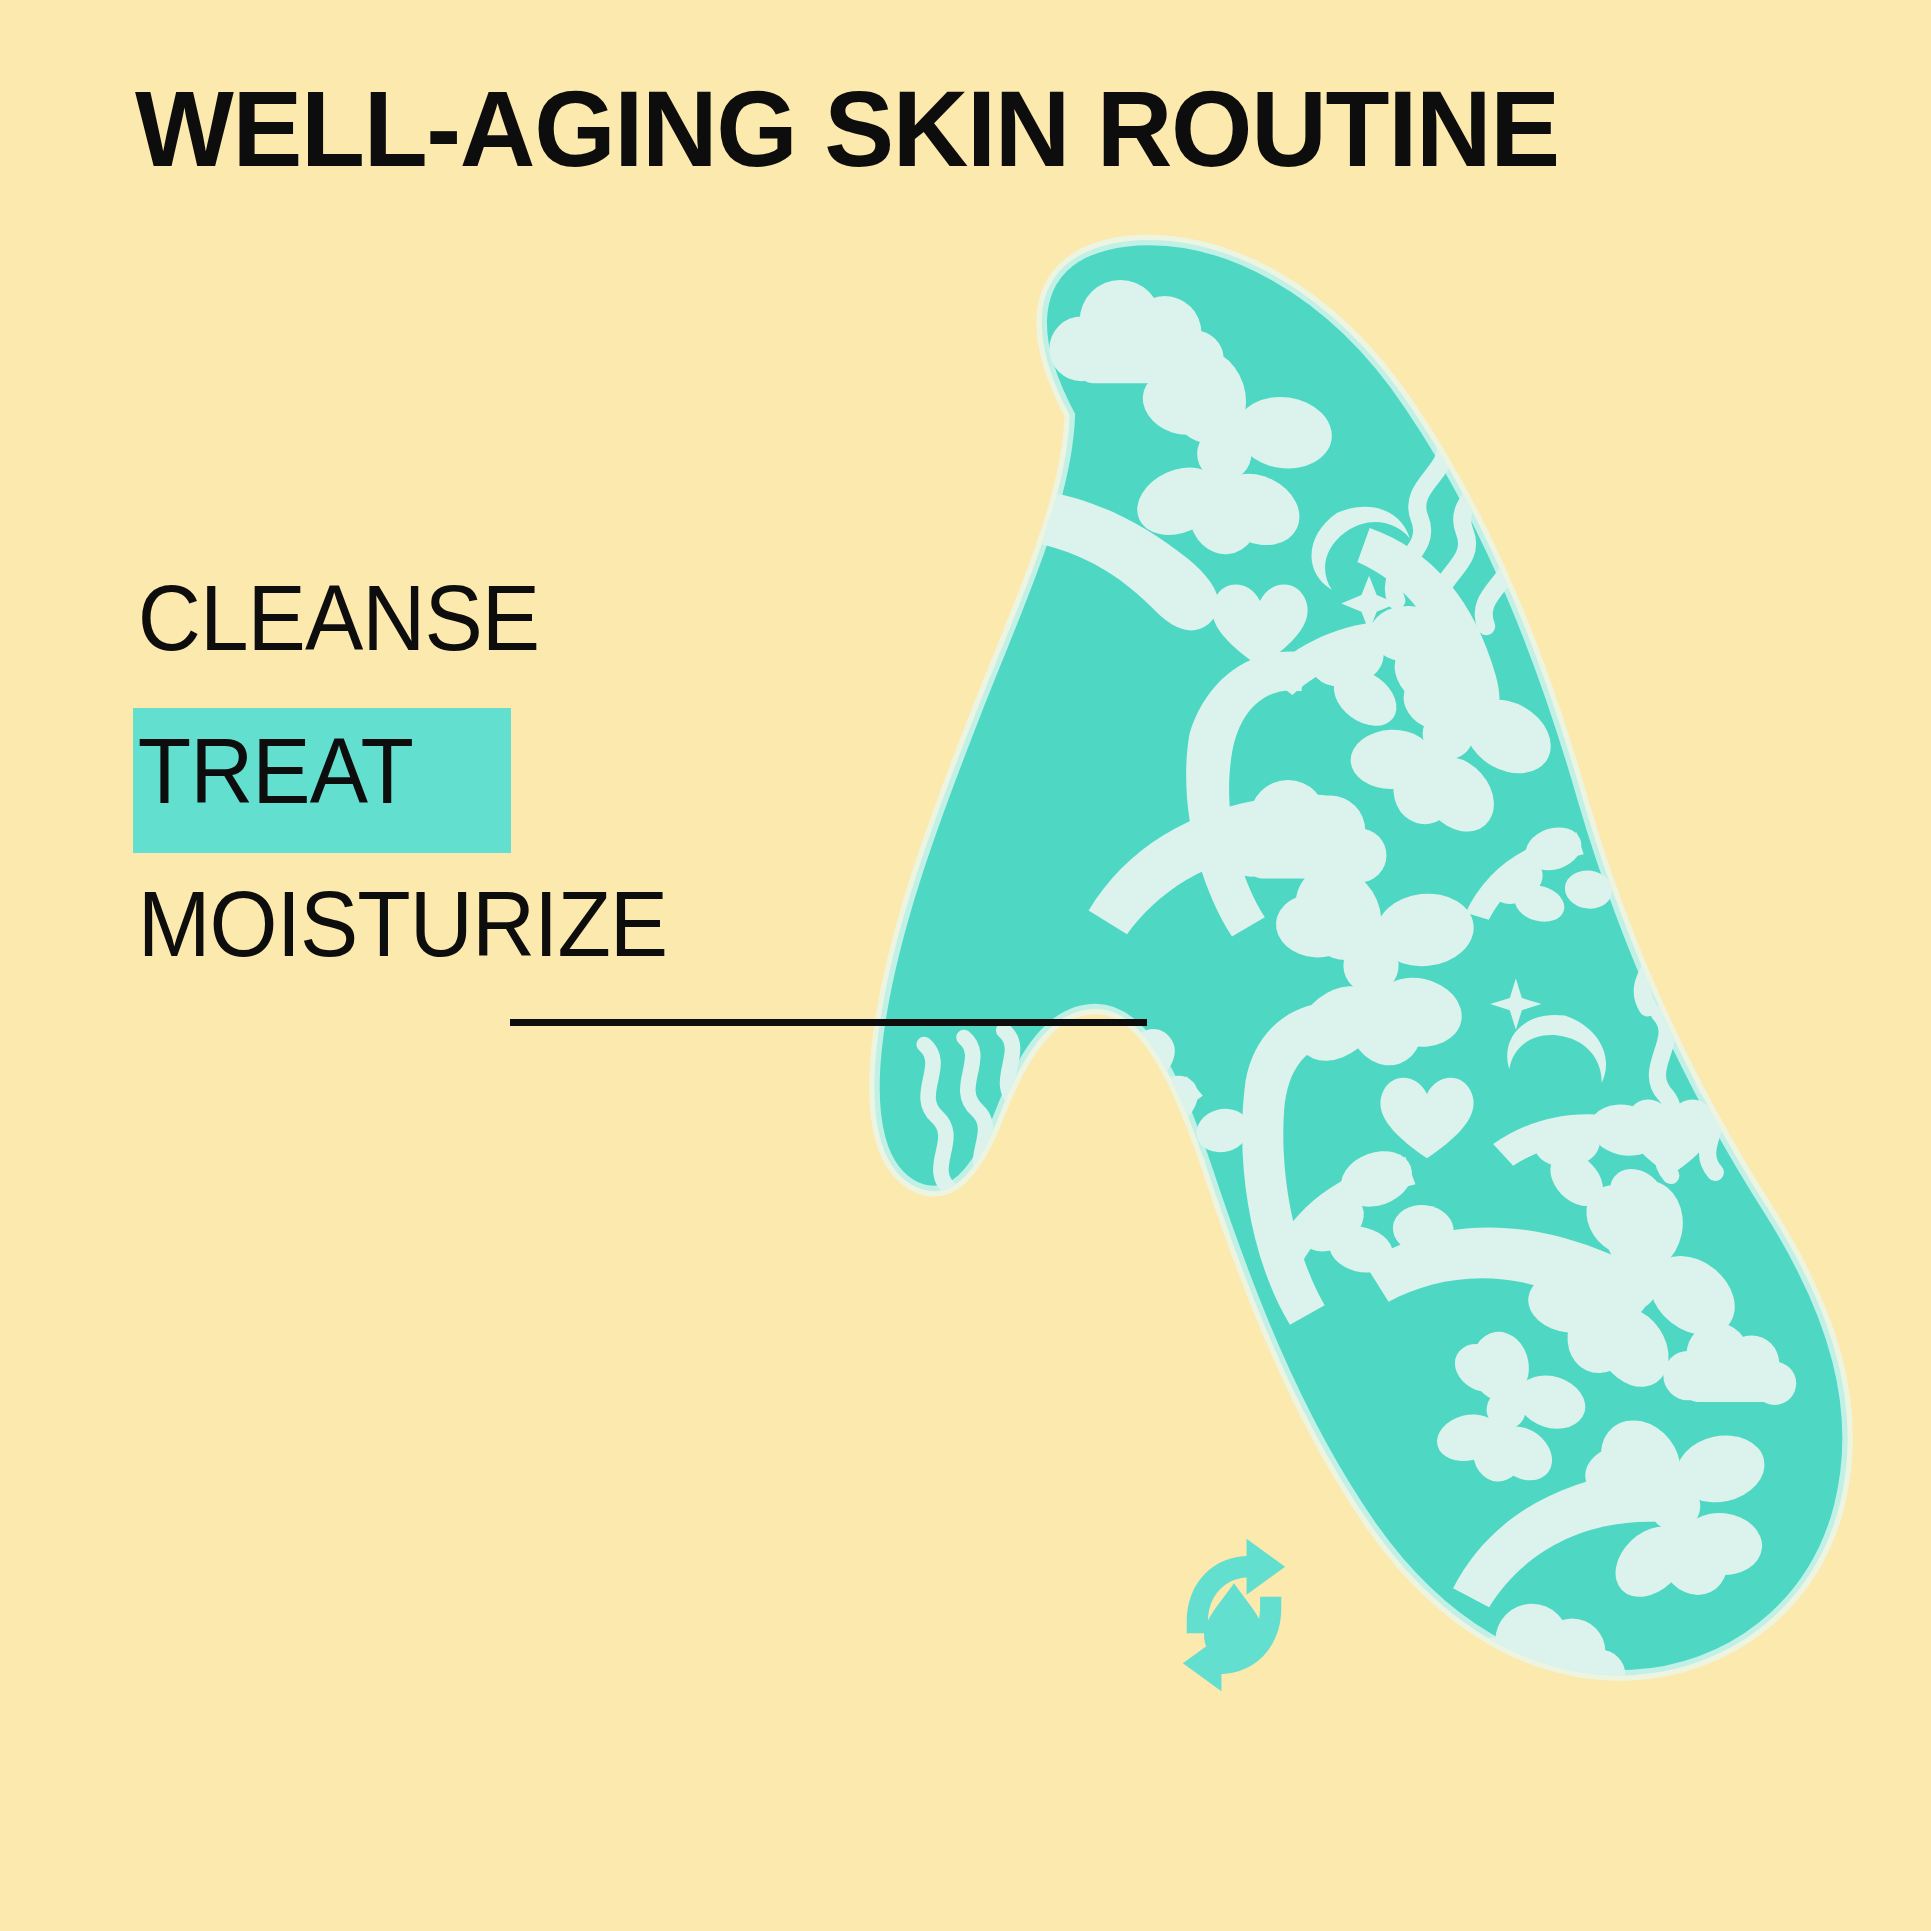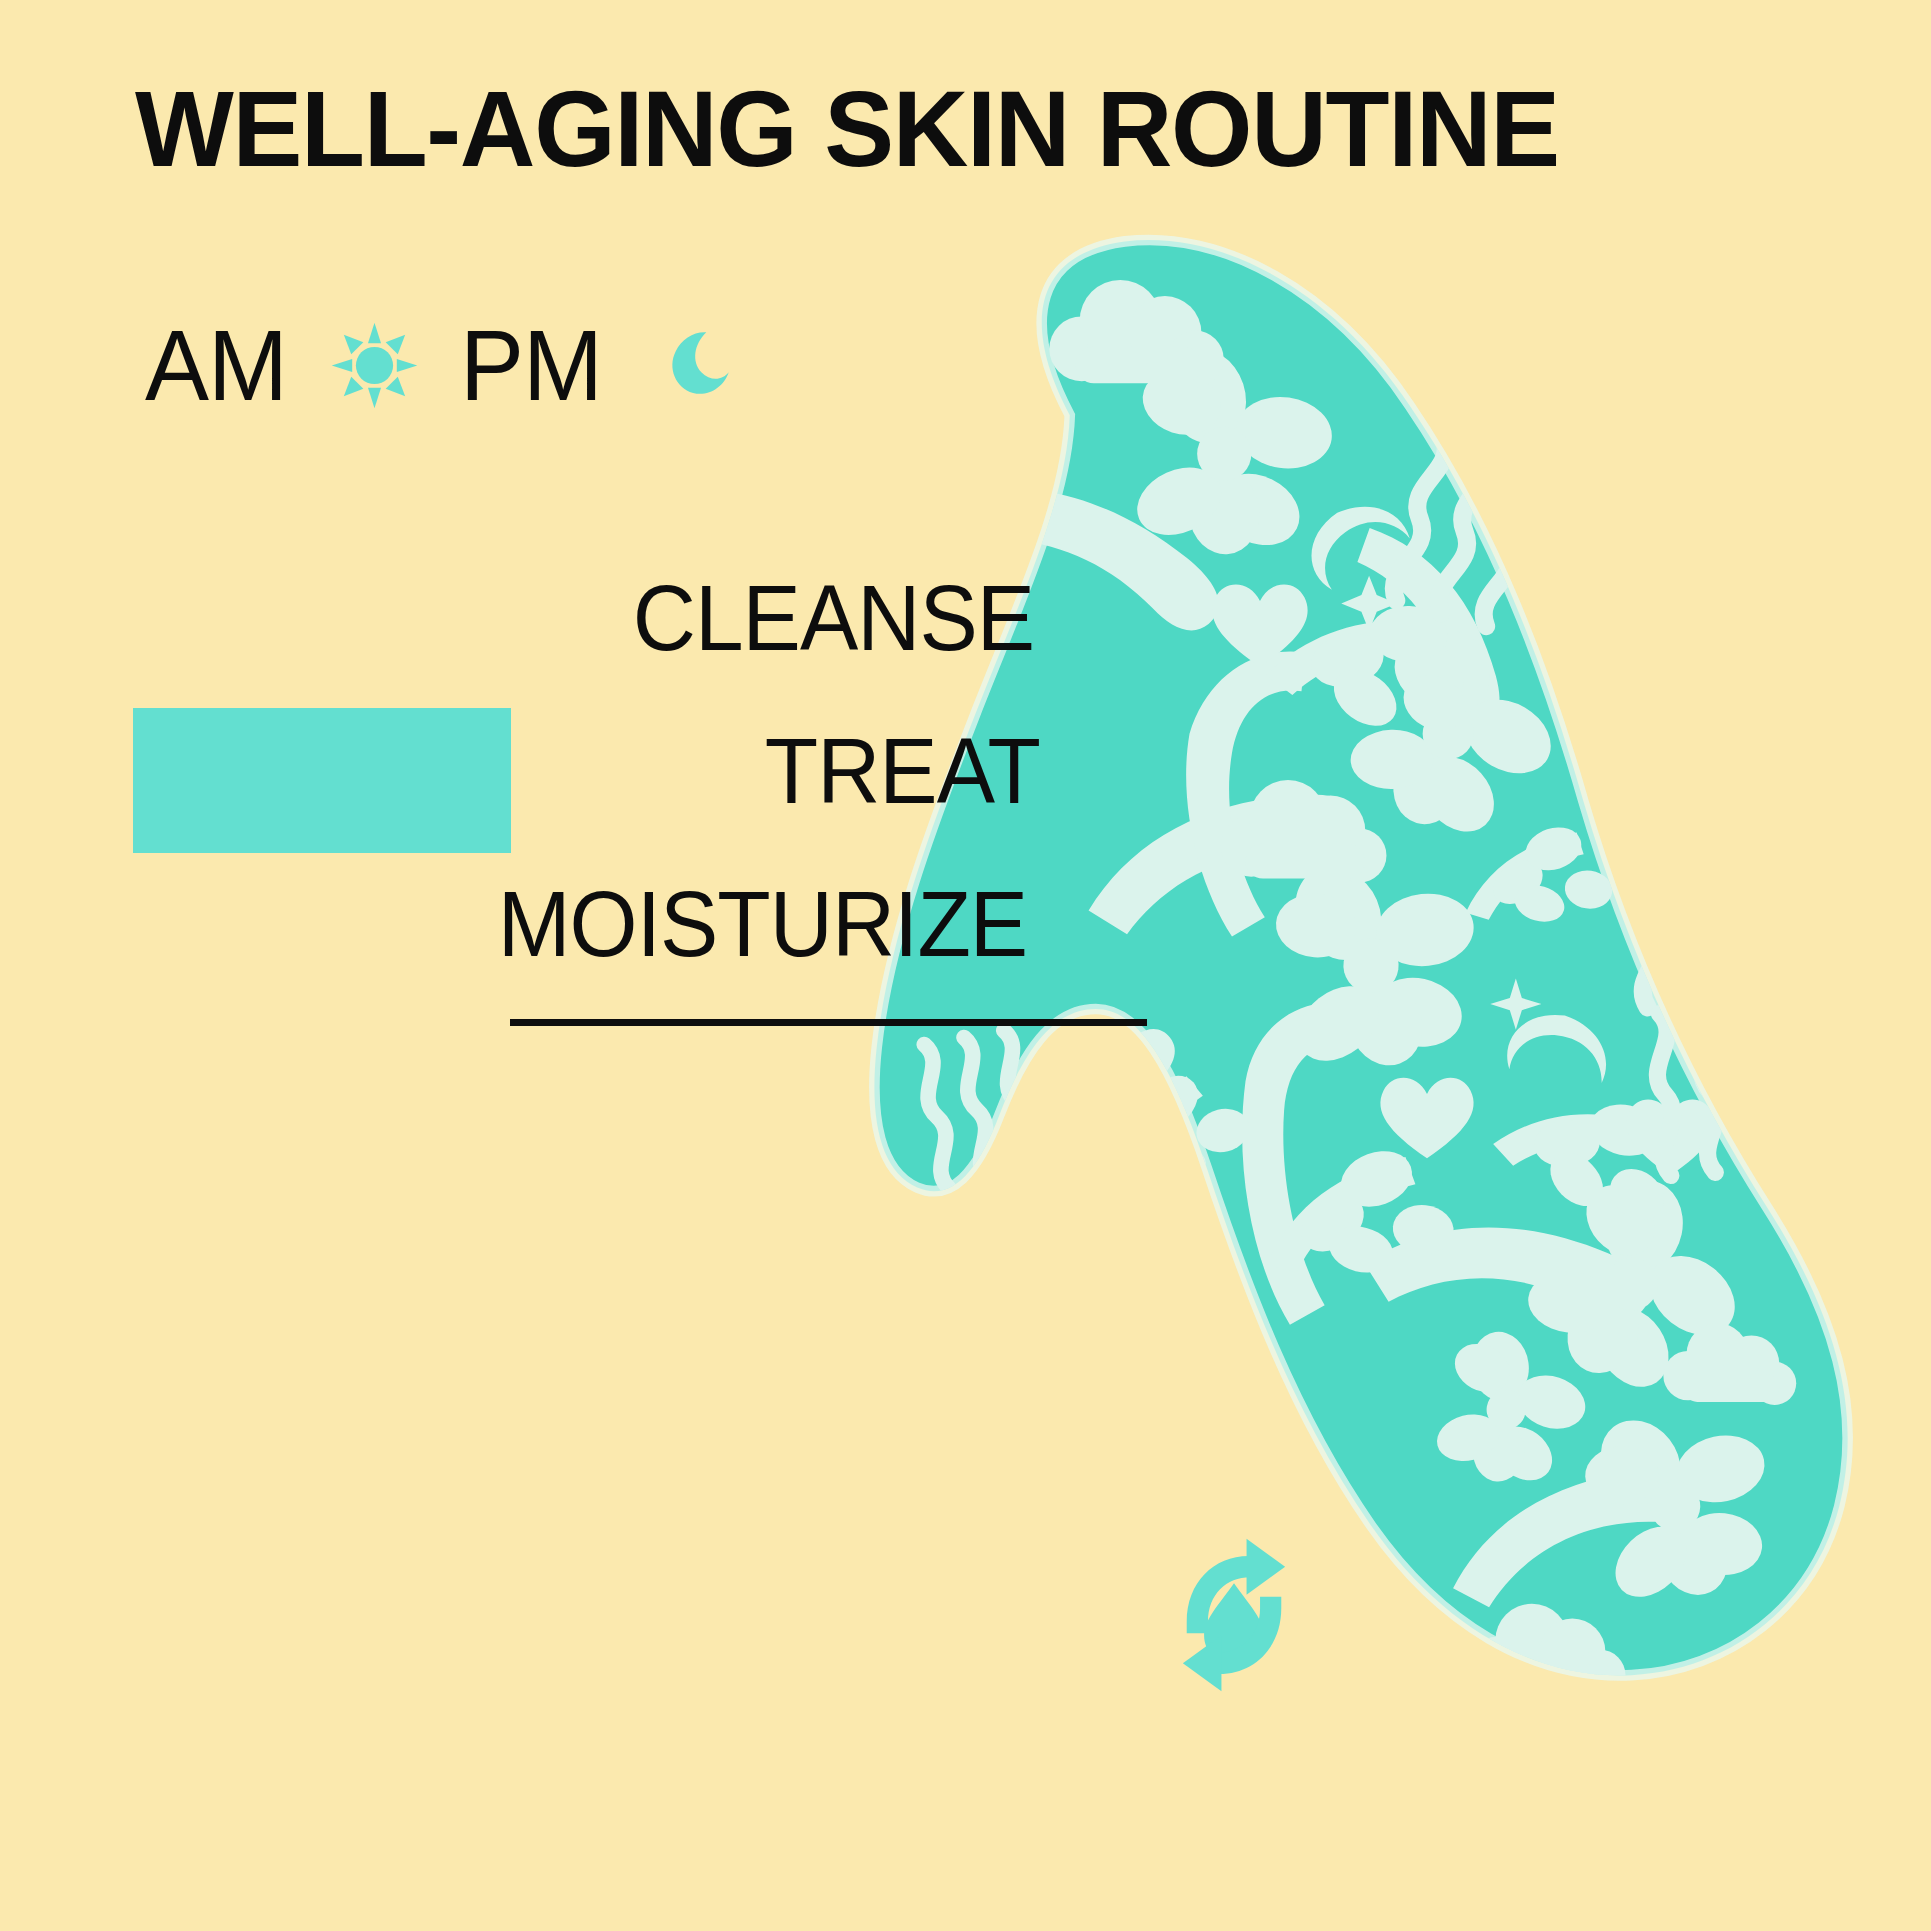--- a/index.html
+++ b/index.html
@@ -58,21 +58,20 @@
     position: absolute;
     left: 0;
     top: 541px;
     width: 1062px;
   }
   .step {
     position: relative;
     height: 153px;
     display: flex;
     align-items: center;
-    justify-content: flex-end;
   }
   .step-text {
     position: relative;
     font-size: 92px;
     font-weight: 500;
     color: #0d0d0d;
     letter-spacing: -1px;
     line-height: 1;
     padding-left: 145px;
     white-space: nowrap;
@@ -284,52 +283,20 @@
         <use href="#mwaves" transform="translate(1520,540) scale(1.1) rotate(16)"></use>
         <use href="#mwaves" transform="translate(1765,950) scale(1.1) rotate(6)"></use>
         <use href="#mwaves" transform="translate(1770,1120) scale(1.05) rotate(-4)"></use>
         <use href="#mwaves" transform="translate(1010,1140) scale(0.95) rotate(-10)"></use>
       </g>
     </g>
   </svg>
 
   <div id="title">WELL-AGING SKIN ROUTINE</div>
 
-  <div id="ampm-row">
-
-    <span class="ampm-label">AM</span>
-
-    <span id="sun-icon-wrap">
-      <svg width="93" height="93" viewBox="0 0 100 100">
-        <circle cx="50" cy="50" r="20" fill="#63dfd0"></circle>
-        <g fill="#63dfd0">
-          <path d="M50 4 L57 26 L43 26 Z"></path>
-          <path d="M50 96 L43 74 L57 74 Z"></path>
-          <path d="M4 50 L26 43 L26 57 Z"></path>
-          <path d="M96 50 L74 57 L74 43 Z"></path>
-          <path d="M17 17 L38 25 L25 38 Z"></path>
-          <path d="M83 83 L62 75 L75 62 Z"></path>
-          <path d="M83 17 L75 38 L62 25 Z"></path>
-          <path d="M17 83 L25 62 L38 75 Z"></path>
-        </g>
-      </svg>
-    </span>
-
-    <span class="ampm-label">PM</span>
-
-    <span id="moon-icon-wrap">
-      <svg width="83" height="83" viewBox="0 0 100 100">
-        <path d="M78 58 C 72 76, 53 88, 35 83
-                 C 14 77, 4 53, 14 33
-                 C 21 18, 36 9, 51 10
-                 C 36 24, 33 46, 45 58
-                 C 56 69, 70 68, 78 58 Z" fill="#63dfd0"></path>
-      </svg>
-    </span>
-  </div>
 
   <div id="steps">
 
     <div class="step">
       <span class="step-text">CLEANSE</span>
     </div>
 
 
     <div class="step highlight">
       <span class="hl-box"></span>

